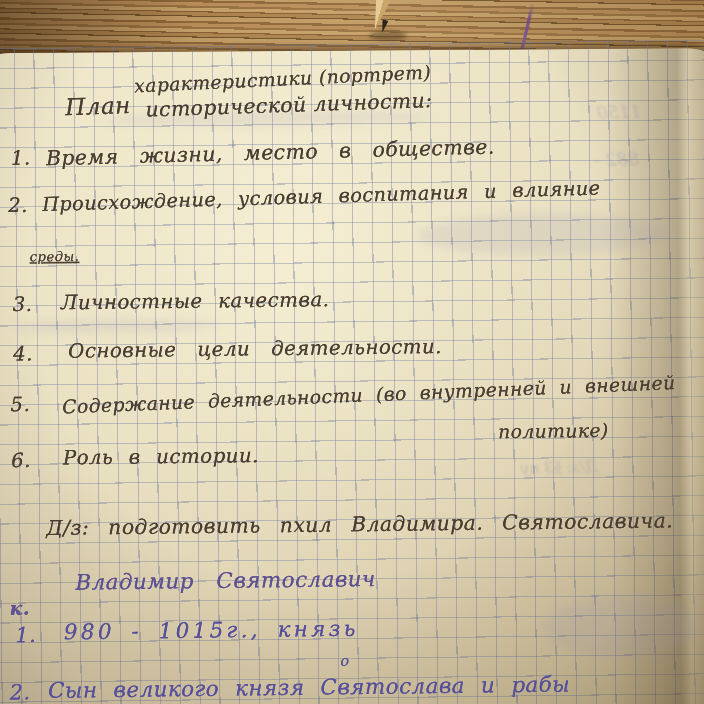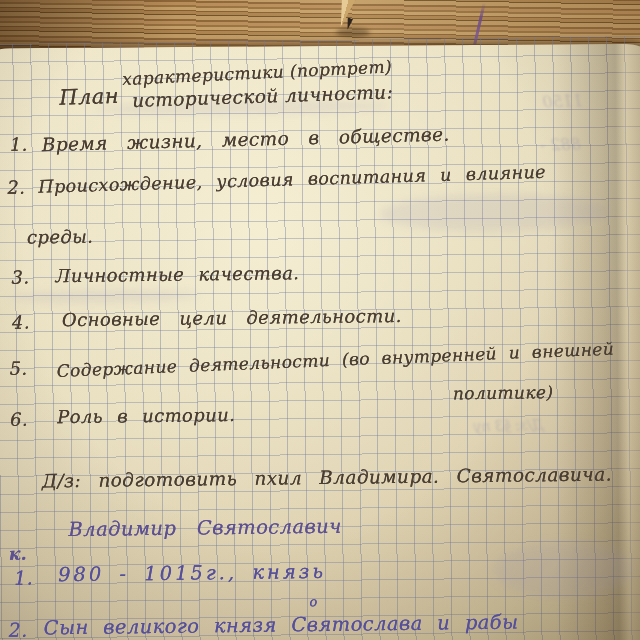--- a/index.html
+++ b/index.html
@@ -91,21 +91,21 @@
 
     <div class="hw" style="left:125px;top:62px;font-size:17px;transform:rotate(-2deg);">характеристики (портрет)</div>
     <div class="hw" style="left:62px;top:82px;font-size:21px;transform:rotate(-1.2deg);">План</div>
     <div class="hw" style="left:135px;top:85px;font-size:18.5px;transform:rotate(-1.2deg);">исторической личности:</div>
 
     <div class="hw" style="left:12px;top:130px;font-size:18px;">1.</div>
     <div class="hw ws-lg" style="left:44px;top:128px;font-size:18.5px;transform:rotate(-.8deg);">Время жизни, место в обществе.</div>
 
     <div class="hw" style="left:9px;top:173px;font-size:18px;">2.</div>
     <div class="hw ws-md" style="left:40px;top:169px;font-size:17.5px;transform:rotate(-1deg);">Происхождение, условия воспитания и влияние</div>
-    <div class="hw" style="left:28px;top:223px;font-size:18px;">среды.</div>
+    <div class="hw" style="left:28px;top:223px;font-size:12px;text-decoration:underline;">среды.</div>
 
     <div class="hw" style="left:12px;top:263px;font-size:18px;">3.</div>
     <div class="hw ws-md" style="left:56px;top:262px;font-size:18px;">Личностные качества.</div>
 
     <div class="hw" style="left:12px;top:308px;font-size:18px;">4.</div>
     <div class="hw ws-lg" style="left:62px;top:306px;font-size:18px;">Основные цели деятельности.</div>
 
     <div class="hw" style="left:9px;top:354px;font-size:18px;">5.</div>
     <div class="hw" style="left:56px;top:350px;font-size:17px;word-spacing:6px;transform:rotate(-1.6deg);">Содержание деятельности (во внутренней и внешней</div>
     <div class="hw" style="left:452px;top:385px;font-size:17px;">политике)</div>

